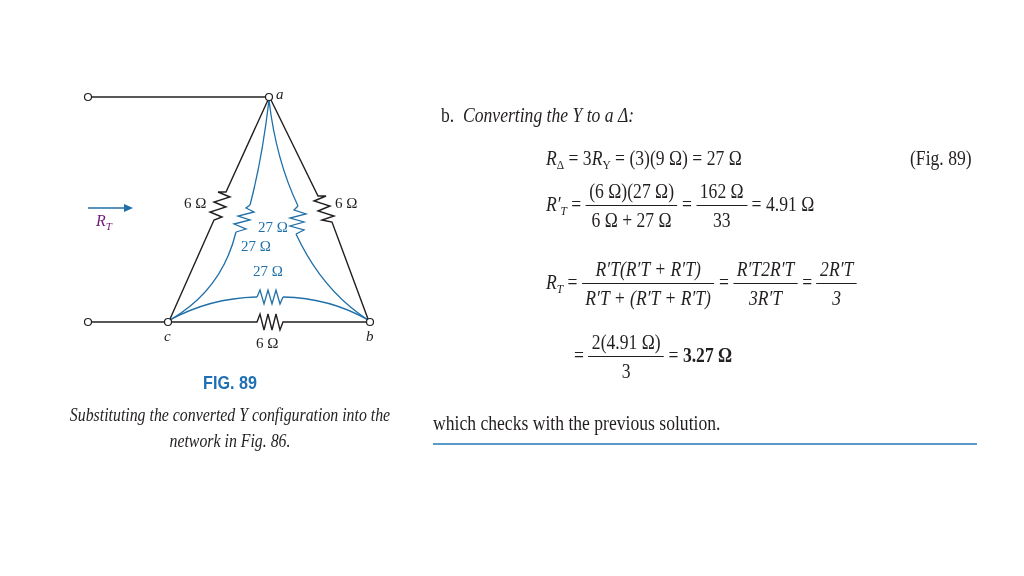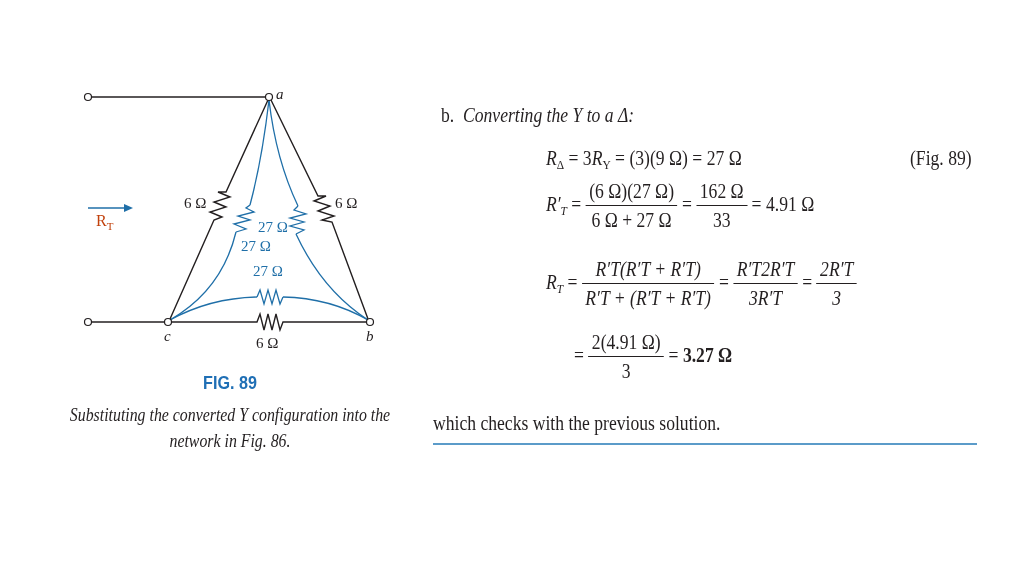--- a/index.html
+++ b/index.html
@@ -55,21 +55,21 @@
 
   <g>
     <line x1="88" y1="208" x2="126" y2="208" stroke="#1f6fa8" stroke-width="1.6"></line>
     <polygon points="133,208 124,204 124,212" fill="#1f6fa8"></polygon>
   </g>
 </svg>
 
 <span class="abs" style="left:276px;top:86px;font-style:italic;font-size:15px;">a</span>
 <span class="abs" style="left:164px;top:328px;font-style:italic;font-size:15px;">c</span>
 <span class="abs" style="left:366px;top:328px;font-style:italic;font-size:15px;">b</span>
-<span class="abs" style="left:96px;top:212px;font-size:16px;color:#c2410c;"><span>R</span><span style="font-size:11px;vertical-align:-4px;">T</span></span>
+<span class="abs" style="left:96px;top:212px;font-style:italic;font-size:16px;color:#701a75;"><span>R</span><span style="font-size:11px;vertical-align:-4px;">T</span></span>
 <span class="abs" style="left:184px;top:195px;font-size:15px;">6 Ω</span>
 <span class="abs" style="left:335px;top:195px;font-size:15px;">6 Ω</span>
 <span class="abs" style="left:256px;top:335px;font-size:15px;">6 Ω</span>
 <span class="abs" style="left:258px;top:219px;font-size:15px;color:#1f6fa8;">27 Ω</span>
 <span class="abs" style="left:241px;top:238px;font-size:15px;color:#1f6fa8;">27 Ω</span>
 <span class="abs" style="left:253px;top:263px;font-size:15px;color:#1f6fa8;">27 Ω</span>
 
 <div class="abs fig-label">FIG. 89</div>
 <div class="abs fig-caption">Substituting the converted Y configuration into the network in Fig. 86.</div>
 

